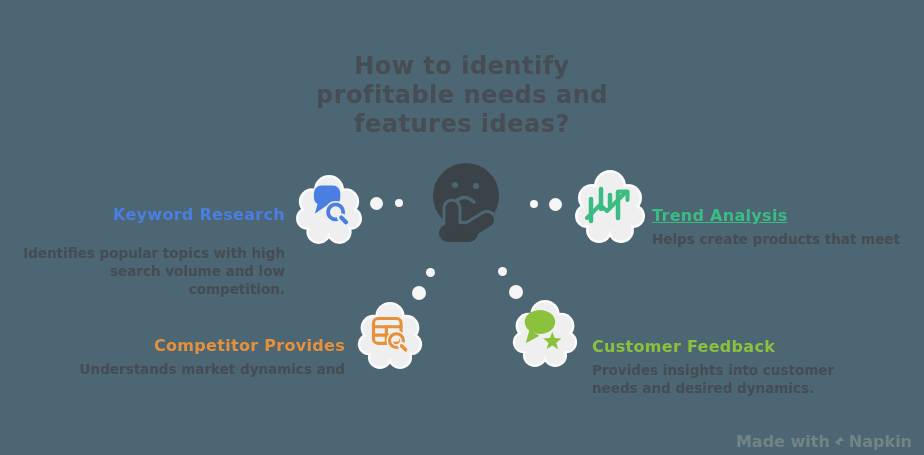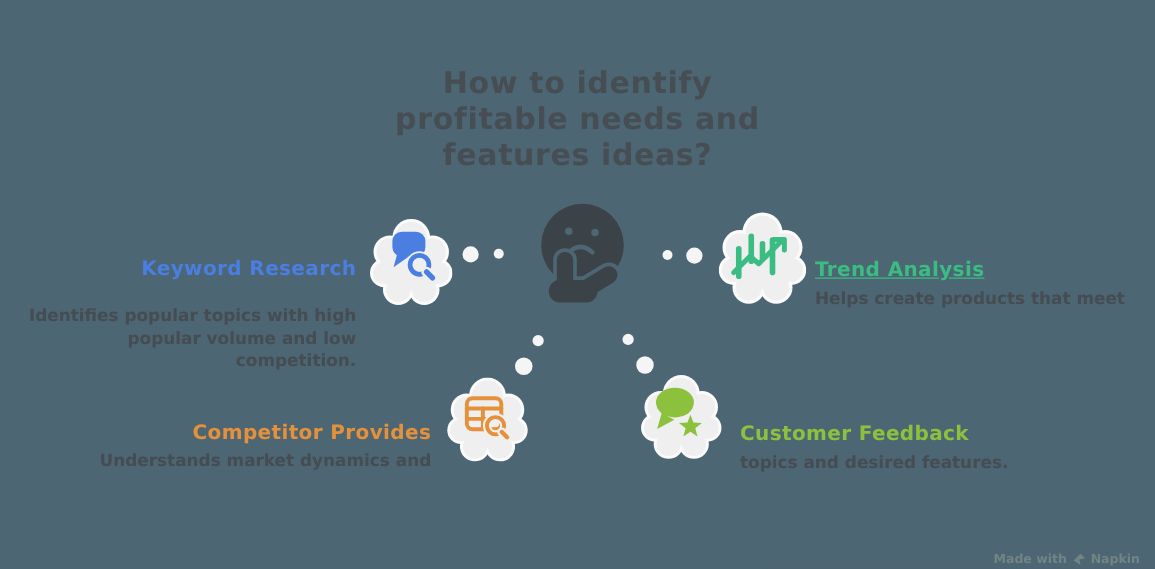--- a/index.html
+++ b/index.html
@@ -30,22 +30,22 @@
   .d-tr{left:652px;top:230px;}
   .h-ca{right:579px;top:323px;text-align:right;color:var(--competitor-orange,#E5913C);}
   .d-ca{right:579px;top:360px;text-align:right;margin-left:19px;}
   .h-cf{left:592px;top:324px;color:var(--customer-green,#8CC13E);}
   .d-cf{left:592px;top:361px;}
   .blob{position:absolute;}
   .blob svg{display:block;}
   .emoji{position:absolute;left:425px;top:162px;width:82px;height:82px;}
   .dot{position:absolute;border-radius:50%;background:var(--dot,#F5F5F5);}
   .watermark{
-    position:absolute;right:12px;top:442px;
-    font-size:10px;font-weight:bold;color:var(--watermark,#738484);
+    position:absolute;right:12px;top:432px;
+    font-size:16px;font-weight:bold;color:var(--watermark,#738484);
     display:flex;align-items:center;gap:4px;white-space:nowrap;
   }
 </style>
 </head>
 <body>
 
 <div class="canvas">
 
   <header class="title">
     <div>How to identify</div>
@@ -76,21 +76,21 @@
   <div class="dot" style="left:549px;top:198px;width:13px;height:13px;"></div>
   <div class="dot" style="left:426px;top:268px;width:9px;height:9px;"></div>
   <div class="dot" style="left:412px;top:286px;width:14px;height:14px;"></div>
   <div class="dot" style="left:498px;top:267px;width:9px;height:9px;"></div>
   <div class="dot" style="left:509px;top:285px;width:14px;height:14px;"></div>
 
   <section>
     <h2 class="heading h-kw">Keyword Research</h2>
     <div class="desc d-kw">
       <div>Identifies popular topics with high</div>
-      <div>popular volume and low</div>
+      <div>search volume and low</div>
       <div>competition.</div>
     </div>
     <div class="blob" style="left:296px;top:173px;">
       <svg width="66" height="74" viewBox="0 0 70 74">
         <g fill="var(--cloud-rim,#FBFBFB)">
           <circle cx="35" cy="16" r="16"></circle>
             <circle cx="17" cy="28" r="14"></circle>
             <circle cx="53" cy="28" r="14"></circle>
           <circle cx="12" cy="46" r="12"></circle>
             <circle cx="58" cy="46" r="12"></circle>
@@ -191,21 +191,22 @@
         <circle cx="42" cy="42" r="7.5" fill="none" stroke="var(--competitor-orange,#E5913C)" stroke-width="3.4"></circle>
         <line x1="47.5" y1="47.5" x2="52" y2="52" stroke="var(--cloud,#EFEFEF)" stroke-width="8" stroke-linecap="round"></line>
         <line x1="47.5" y1="47.5" x2="52" y2="52" stroke="var(--competitor-orange,#E5913C)" stroke-width="3.8" stroke-linecap="round"></line>
       </svg>
     </div>
   </section>
 
   <section>
     <h2 class="heading h-cf">Customer Feedback</h2>
     <div class="desc d-cf">
-      <div>topics and desired features.</div>
+      <div>Provides insights into customer</div>
+      <div>needs and desired dynamics.</div>
     </div>
     <div class="blob" style="left:511px;top:300px;">
       <svg width="68" height="68" viewBox="0 0 70 74">
         <g fill="var(--cloud-rim,#FBFBFB)">
           <circle cx="35" cy="16" r="16"></circle>
             <circle cx="17" cy="28" r="14"></circle>
             <circle cx="53" cy="28" r="14"></circle>
           <circle cx="12" cy="46" r="12"></circle>
             <circle cx="58" cy="46" r="12"></circle>
           <circle cx="24" cy="60" r="13"></circle>

